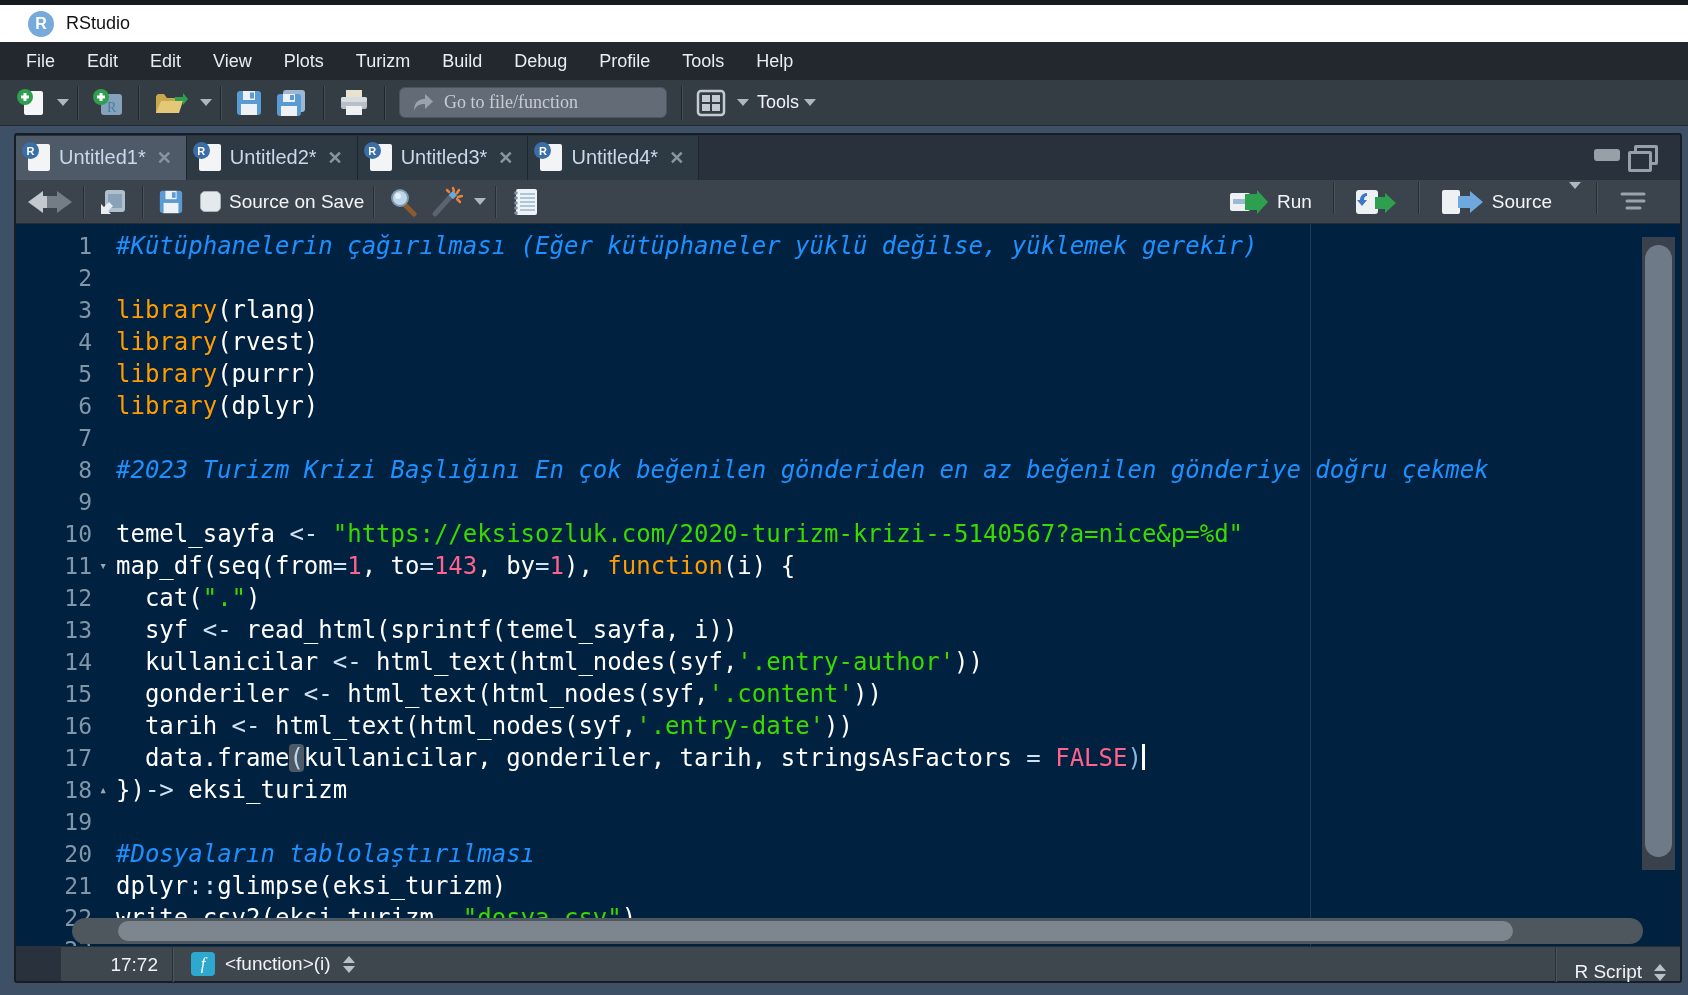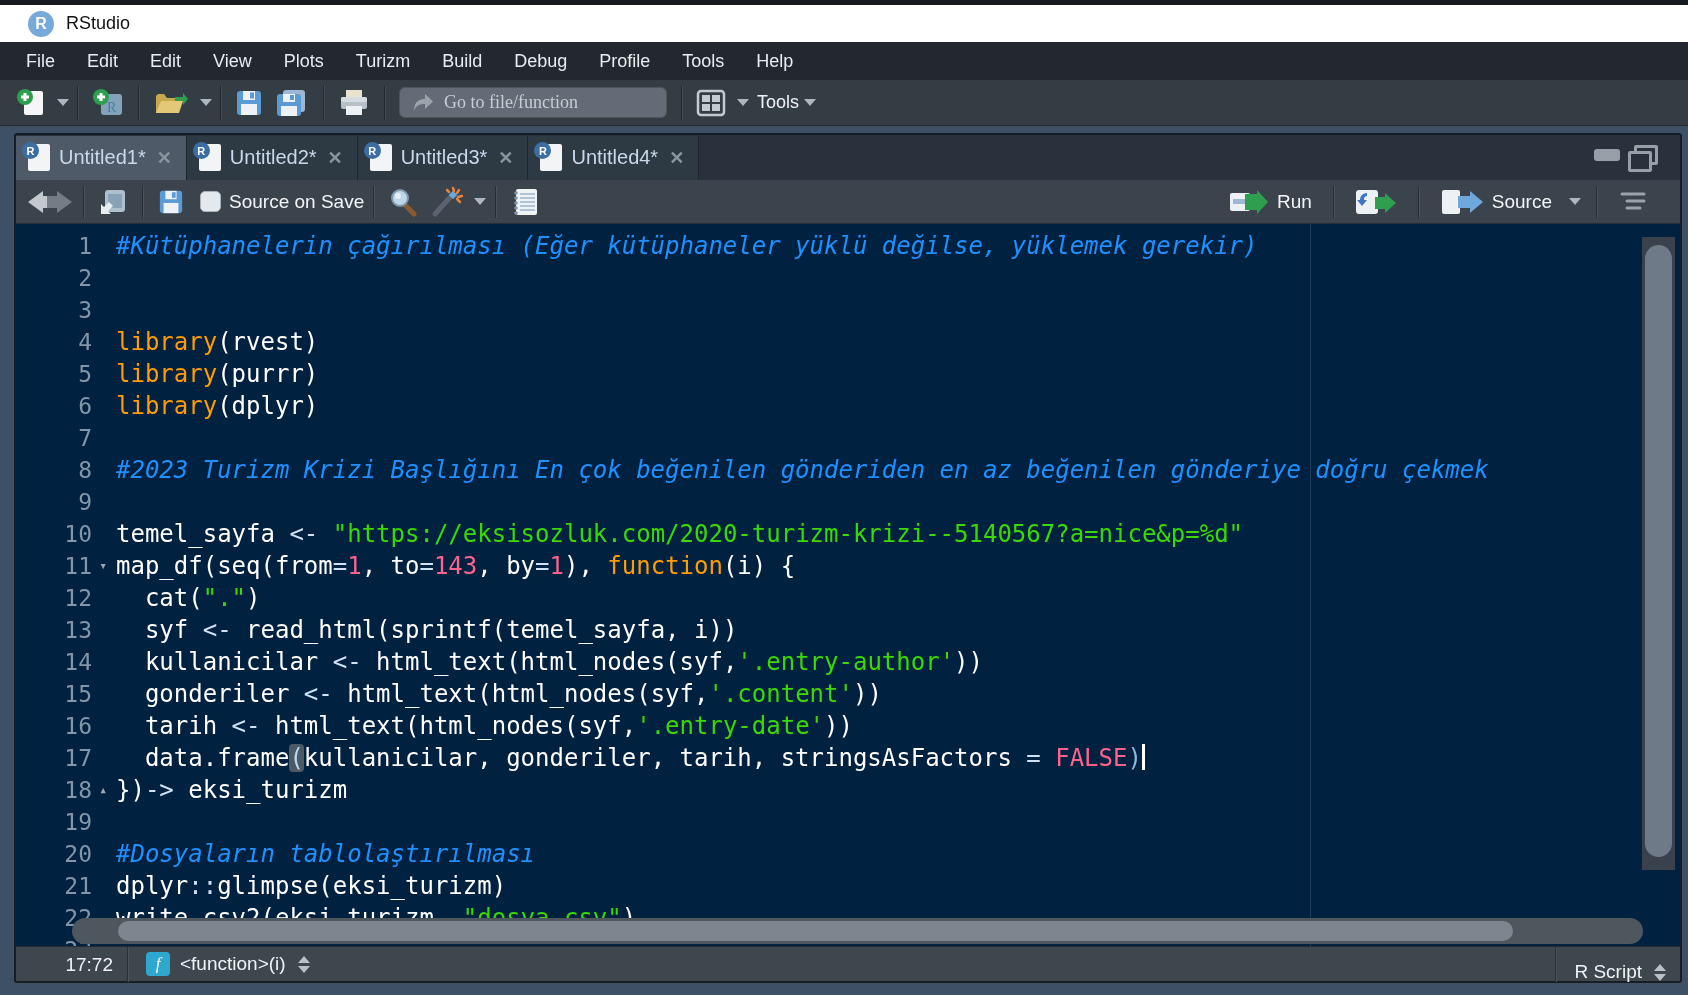--- a/index.html
+++ b/index.html
@@ -51,21 +51,21 @@
                display:flex; align-items:center; padding:0 10px; }
   .ed-sep { width:1px; height:32px; background:#272d34; margin:0 9px; box-shadow:1px 0 0 #4a525b; }
   .arrow-left { width:0; height:0; border-top:11px solid transparent; border-bottom:11px solid transparent;
                 border-right:15px solid #c3c9cf; margin:0 2px; position:relative; }
   .arrow-left::after{ content:""; position:absolute; left:15px; top:-6px; width:10px; height:12px; background:#c3c9cf; }
   .arrow-right { width:0; height:0; border-top:11px solid transparent; border-bottom:11px solid transparent;
                  border-left:15px solid #747d86; margin:0 2px 0 12px; position:relative; }
   .arrow-right::before{ content:""; position:absolute; left:-25px; top:-6px; width:10px; height:12px; background:#747d86; }
   .label-sm { color:#f2f5f8; font-size:19px; margin-left:8px; }
   .checkbox { width:21px; height:21px; background:#e4e9ed; border:1px solid #a9b2ba; border-radius:5px; margin-left:10px; }
-  .ed-right { margin-left:auto; display:flex; align-items:center; padding-right:16px;gap:6px; }
+  .ed-right { margin-left:auto; display:flex; align-items:flex-start; padding-right:16px;gap:6px; }
   .btn-label { color:#f2f5f8; font-size:19px; margin-left:8px; }
 
   
   .editor { position:relative; flex:1; background:#00213f; overflow:hidden;
             font-family:"DejaVu Sans Mono", monospace; font-size:24px; }
   .rows { padding-top:6px; }
   .code-row { display:flex; height:32px; line-height:32px; white-space:pre; }
   .gutter { width:92px; flex:0 0 92px; text-align:right; padding-right:16px; color:#8296aa; position:relative;
             font-size:23px; }
   .fold { position:absolute; right:1px; top:0; font-size:13px; color:#9aa7b4; }
@@ -80,21 +80,21 @@
   .tok-pclose { color:#8fb8e0; }
   .cursor { display:inline-block; width:3px; height:26px; background:#ffffff; vertical-align:-4px; }
   .print-margin { position:absolute; left:1294px; top:0; bottom:0; width:1px; background:rgba(160,190,220,0.18); }
   .vscroll-track { position:absolute; left:1626px; top:13px; width:33px; height:633px; background:#39424c; }
   .vscroll-thumb { position:absolute; left:3px; top:8px; width:27px; height:612px; background:#6e7a87; border-radius:14px; }
   .hscroll-track { position:absolute; left:56px; top:694px; width:1571px; height:26px; background:#4e565e; border-radius:13px; }
   .hscroll-thumb { position:absolute; left:46px; top:3px; width:1395px; height:20px; background:#7d858e; border-radius:10px; }
 
   
   .statusbar { height:35px; background:#3e464e; border-top:1px solid #262c33;
-               display:flex; align-items:center; font-size:19px; color:#f0f3f6; position:relative; }
+               display:flex; align-items:center; font-size:19px; color:#f0f3f6; position:relative;margin-left:45px; }
   .sb-cell-pos { width:112px; text-align:right; padding-right:14px; border-right:1px solid #2a3036;
                  box-shadow:1px 0 0 #4a525b; height:35px; line-height:35px; }
   .f-badge { width:24px; height:24px; background:#2fa8d0; border-radius:4px; color:#fff; font-style:italic;
              font-family:"Liberation Serif", serif; font-size:17px; display:flex; align-items:center;
              justify-content:center; margin:0 10px 0 18px; }
   .spinner { display:flex; flex-direction:column; gap:3px; margin-left:12px; }
   .spin-up { width:0; height:0; border-left:6px solid transparent; border-right:6px solid transparent; border-bottom:7px solid #b9c1c8; }
   .spin-dn { width:0; height:0; border-left:6px solid transparent; border-right:6px solid transparent; border-top:7px solid #b9c1c8; }
   .sb-right { margin-left:auto; display:flex; align-items:center; border-left:1px solid #2a3036;
               box-shadow:inset 1px 0 0 #4a525b; height:35px; padding:16px 14px 0 18px; }
@@ -336,21 +336,21 @@
           </svg>
         </div>
       </div>
     </div>
 
     <div class="editor">
       <div class="print-margin"></div>
       <div class="rows" id="rows">
           <div class="code-row"><div class="gutter">1</div><div class="code-text"><span class="tok-comment">#Kütüphanelerin çağırılması (Eğer kütüphaneler yüklü değilse, yüklemek gerekir)</span></div></div>
           <div class="code-row"><div class="gutter">2</div><div class="code-text"></div></div>
-          <div class="code-row"><div class="gutter">3</div></div>
+          <div class="code-row"><div class="gutter">3</div><div class="code-text"><span class="tok-keyword">library</span><span class="tok-plain">(rlang)</span></div></div>
           <div class="code-row"><div class="gutter">4</div><div class="code-text"><span class="tok-keyword">library</span><span class="tok-plain">(rvest)</span></div></div>
           <div class="code-row"><div class="gutter">5</div><div class="code-text"><span class="tok-keyword">library</span><span class="tok-plain">(purrr)</span></div></div>
           <div class="code-row"><div class="gutter">6</div><div class="code-text"><span class="tok-keyword">library</span><span class="tok-plain">(dplyr)</span></div></div>
           <div class="code-row"><div class="gutter">7</div><div class="code-text"></div></div>
           <div class="code-row"><div class="gutter">8</div><div class="code-text"><span class="tok-comment">#2023 Turizm Krizi Başlığını En çok beğenilen gönderiden en az beğenilen gönderiye doğru çekmek</span></div></div>
           <div class="code-row"><div class="gutter">9</div><div class="code-text"></div></div>
           <div class="code-row"><div class="gutter">10</div><div class="code-text"><span class="tok-plain">temel_sayfa </span><span class="tok-op">&lt;-</span><span class="tok-plain"> </span><span class="tok-string">"https://eksisozluk.com/2020-turizm-krizi--5140567?a=nice&amp;p=%d"</span></div></div>
           <div class="code-row"><div class="gutter">11<span class="fold">▾</span></div><div class="code-text"><span class="tok-plain">map_df(seq(from</span><span class="tok-op">=</span><span class="tok-number">1</span><span class="tok-plain">, to</span><span class="tok-op">=</span><span class="tok-number">143</span><span class="tok-plain">, by</span><span class="tok-op">=</span><span class="tok-number">1</span><span class="tok-plain">), </span><span class="tok-keyword">function</span><span class="tok-plain">(i) {</span></div></div>
           <div class="code-row"><div class="gutter">12</div><div class="code-text"><span class="tok-plain">  cat(</span><span class="tok-string">"."</span><span class="tok-plain">)</span></div></div>
           <div class="code-row"><div class="gutter">13</div><div class="code-text"><span class="tok-plain">  syf </span><span class="tok-op">&lt;-</span><span class="tok-plain"> read_html(sprintf(temel_sayfa, i))</span></div></div>

